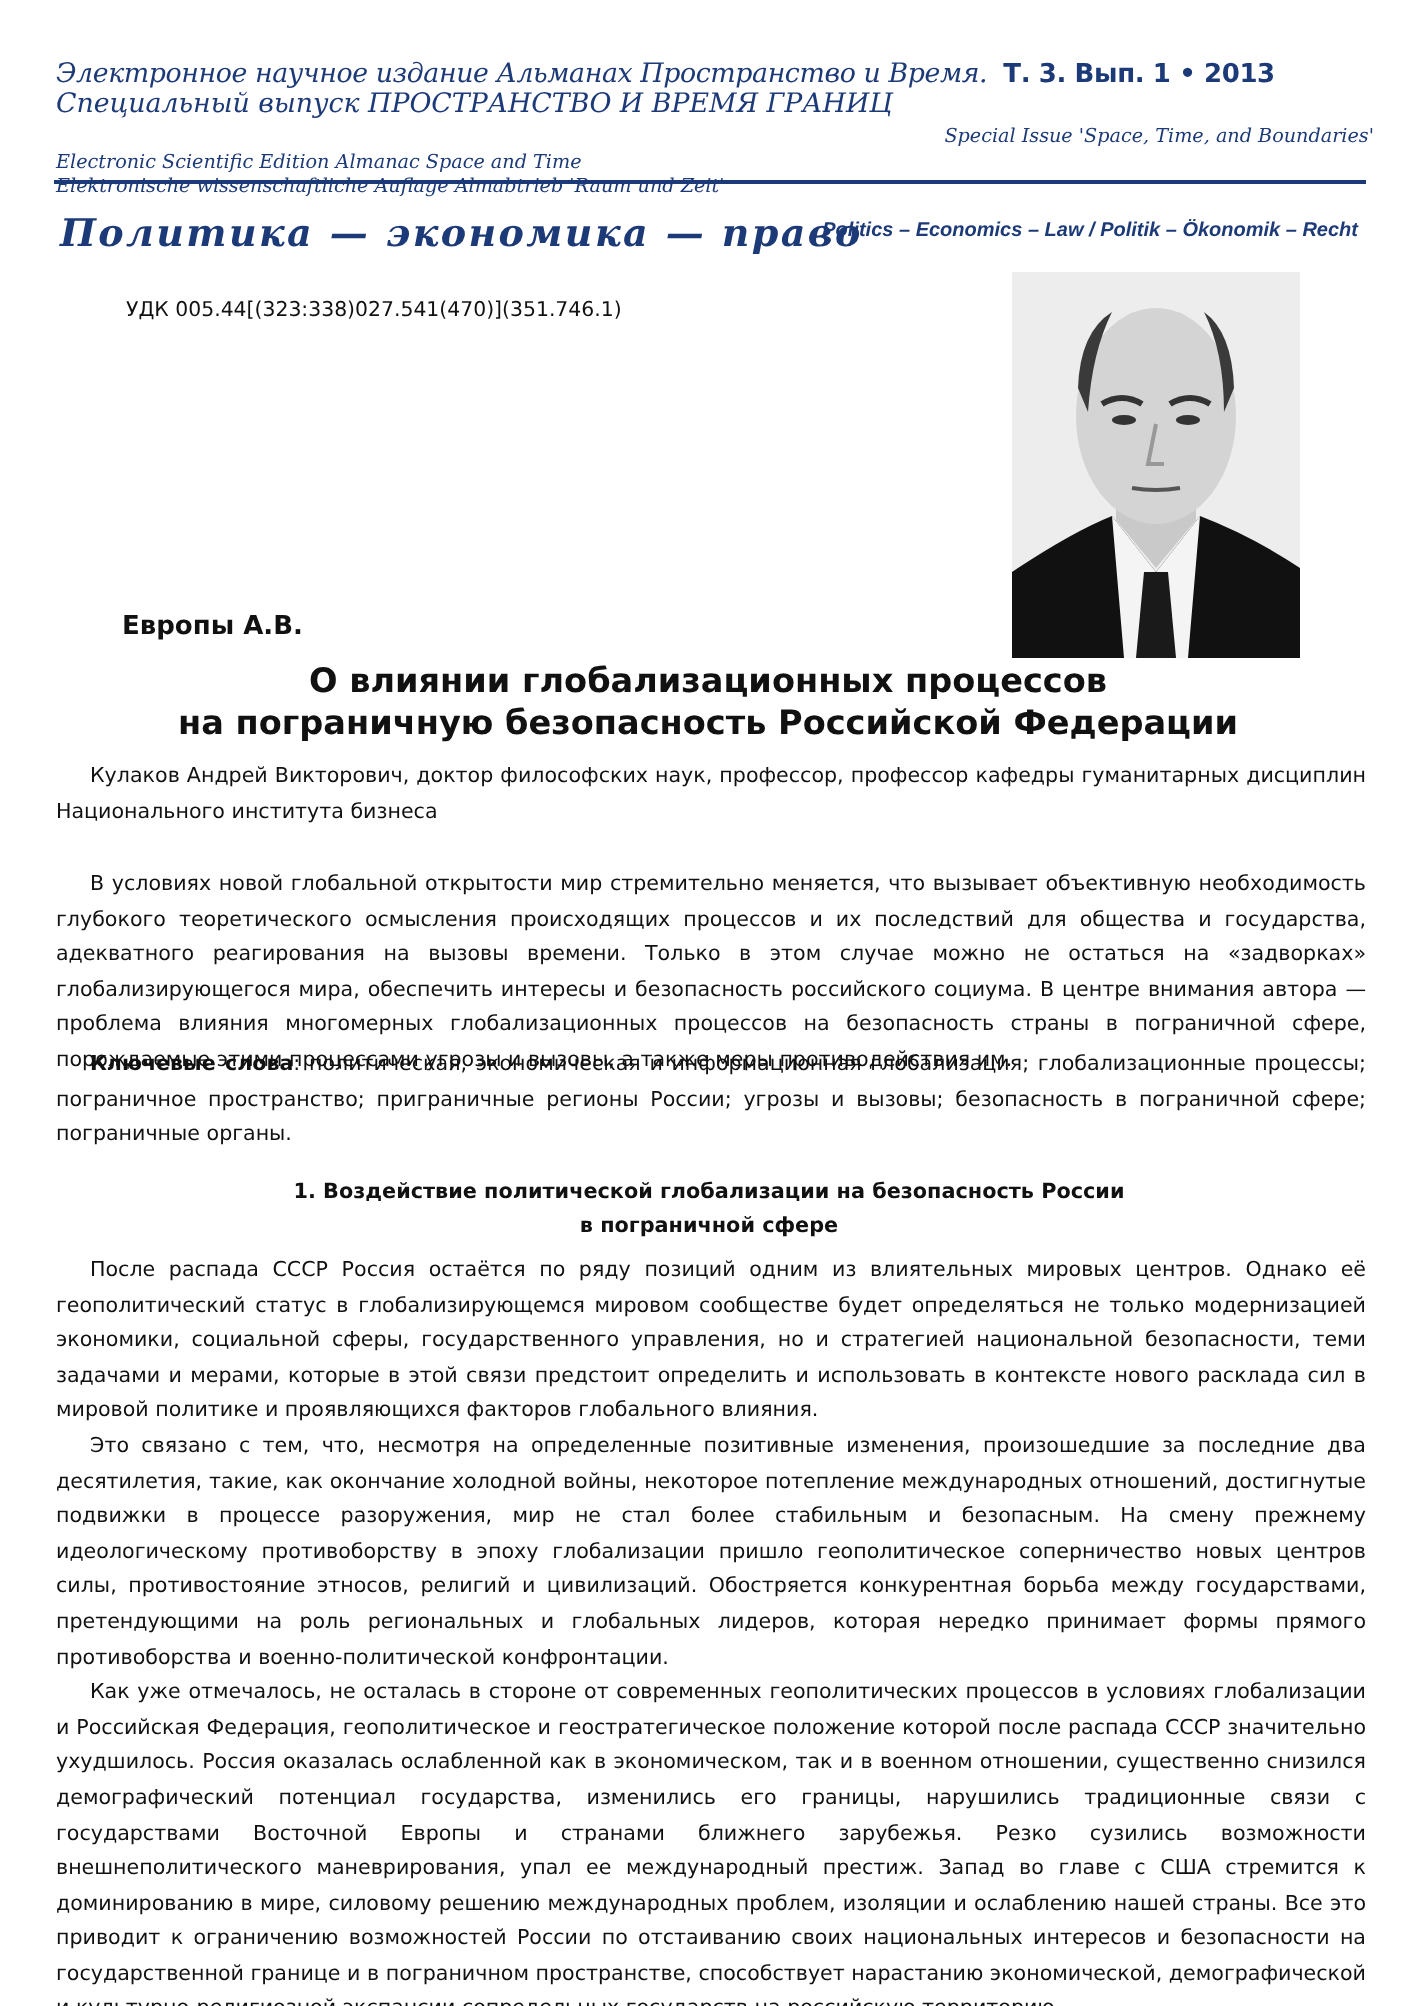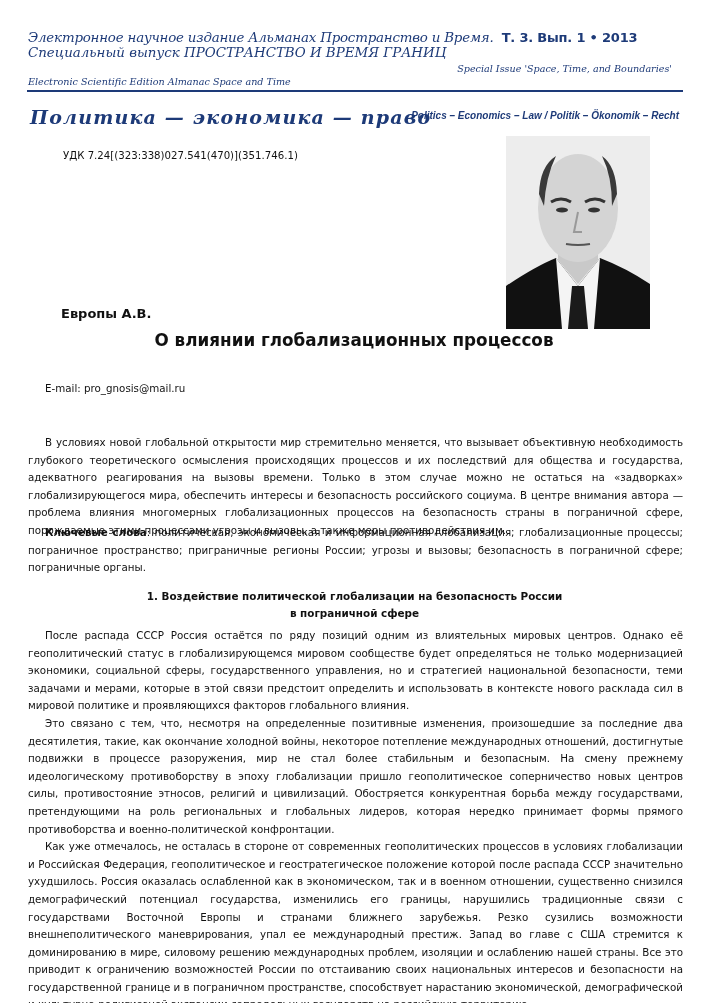--- a/index.html
+++ b/index.html
@@ -5,21 +5,21 @@
     * { margin: 0; padding: 0; box-sizing: border-box; }
     html, body { width: 709px; height: 1003px; background: #ffffff; overflow: hidden; }
     body { position: relative; font-family: "DejaVu Sans", sans-serif; color: #111; }
 
     .hdr { position: absolute; color: #1d3a78; font-family: "DejaVu Serif", serif; font-style: italic; }
     .hdr-line1 { left: 28px; top: 30px; font-size: 13.4px; letter-spacing: -0.2px; white-space: nowrap; }
     .hdr-line1 .vol { font-family: "DejaVu Sans", sans-serif; font-style: normal; font-weight: bold; font-size: 13px; margin-left: 4px; }
     .hdr-line2 { left: 28px; top: 45px; font-size: 13.4px; white-space: nowrap; }
     .hdr-small { position: absolute; color: #1d3a78; font-family: "DejaVu Serif", serif; font-style: italic; font-size: 9.6px; line-height: 12px; white-space: nowrap; }
     .hdr-small.left { left: 28px; top: 76px; }
-    .hdr-small.right { right: 37px; top: 63px; text-align: right; }
+    .hdr-small.right { right: 22px; top: 63px; text-align: right; }
     .rule { position: absolute; left: 27px; top: 90px; width: 656px; height: 2px; background: #1d3a78; }
 
     .section-bar-ru { position: absolute; left: 30px; top: 106px; color: #1d3a78; font-family: "DejaVu Serif", serif; font-style: italic; font-weight: bold; font-size: 19px; letter-spacing: 1.2px; white-space: nowrap; }
     .section-bar-en { position: absolute; right: 30px; top: 110px; color: #1d3a78; font-family: Liberation Sans, sans-serif; font-style: italic; font-weight: bold; font-size: 10px; white-space: nowrap; }
 
     .udk { position: absolute; left: 63px; top: 150px; font-size: 10.2px; color: #111; white-space: nowrap; }
 
     .photo { position: absolute; left: 506px; top: 136px; width: 144px; height: 193px; background: #ececec; overflow: hidden; }
     .author-short { position: absolute; left: 61px; top: 306px; font-size: 13px; font-weight: bold; color: #111; }
 
@@ -38,30 +38,31 @@
 <body>
 
 <div class="hdr hdr-line1">
   <span>Электронное научное издание Альманах Пространство и Время.</span>
   <span class="vol">Т. 3. Вып. 1 • 2013</span>
 </div>
 <div class="hdr hdr-line2">Специальный выпуск ПРОСТРАНСТВО И ВРЕМЯ ГРАНИЦ</div>
 
 <div class="hdr-small left">
   <div>Electronic Scientific Edition Almanac Space and Time</div>
+  <div>Elektronische wissenschaftliche Auflage Almabtrieb 'Raum und Zeit'</div>
 </div>
 <div class="hdr-small right">
   <div>Special Issue 'Space, Time, and Boundaries'</div>
 </div>
 <div class="rule"></div>
 
 <div class="section-bar-ru">Политика — экономика — право</div>
 <div class="section-bar-en">Politics – Economics – Law / Politik – Ökonomik – Recht</div>
 
-<div class="udk">УДК  7.24[(323:338)027.541(470)](351.746.1)</div>
+<div class="udk">УДК  005.44[(323:338)027.541(470)](351.746.1)</div>
 
 <div class="photo">
   <svg width="144" height="193" viewBox="0 0 144 193">
     <rect width="144" height="193" fill="#ededed"></rect>
 
     <path d="M0 150 Q30 130 50 122 L72 150 L94 122 Q120 132 144 148 L144 193 L0 193 Z" fill="#111"></path>
 
     <path d="M50 122 L72 150 L94 122 L88 193 L56 193 Z" fill="#f4f4f4"></path>
 
     <path d="M66 150 L78 150 L82 193 L62 193 Z" fill="#1a1a1a"></path>
@@ -82,24 +83,25 @@
     <path d="M72 76 L68 96 L76 96" stroke="#999" stroke-width="2" fill="none"></path>
 
     <path d="M60 108 Q72 110 84 108" stroke="#555" stroke-width="2" fill="none"></path>
   </svg>
 </div>
 
 <div class="author-short">Европы А.В.</div>
 
 <div class="title">
   <div>О влиянии глобализационных процессов</div>
+  <div>на пограничную безопасность Российской Федерации</div>
 </div>
 
 <div class="text author-info">
-  <p>E-mail: pro_gnosis@mail.ru</p>
+  <p>Кулаков Андрей Викторович, доктор философских наук, профессор, профессор кафедры гуманитарных дисциплин Национального института бизнеса</p>
 </div>
 
 <div class="text abstract">
   <p>В условиях новой глобальной открытости мир стремительно меняется, что вызывает объективную необходимость глубокого теоретического осмысления происходящих процессов и их последствий для общества и государства, адекватного реагирования на вызовы времени. Только в этом случае можно не остаться на «задворках» глобализирующегося мира, обеспечить интересы и безопасность российского социума. В центре внимания автора — проблема влияния многомерных глобализационных процессов на безопасность страны в пограничной сфере, порождаемые этими процессами угрозы и вызовы, а также меры противодействия им.</p>
 </div>
 
 <div class="text keywords">
   <p><b>Ключевые слова</b><span>: политическая, экономическая и информационная глобализация; глобализационные процессы; пограничное пространство; приграничные регионы России; угрозы и вызовы; безопасность в пограничной сфере; пограничные органы.</span></p>
 </div>
 

